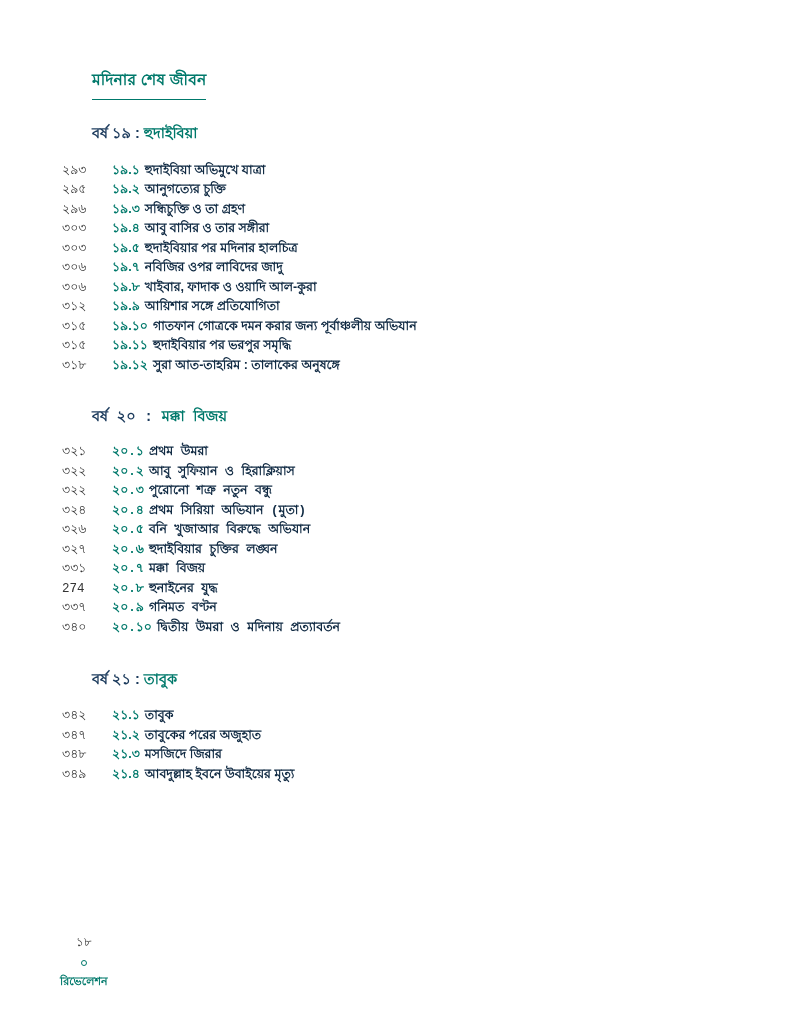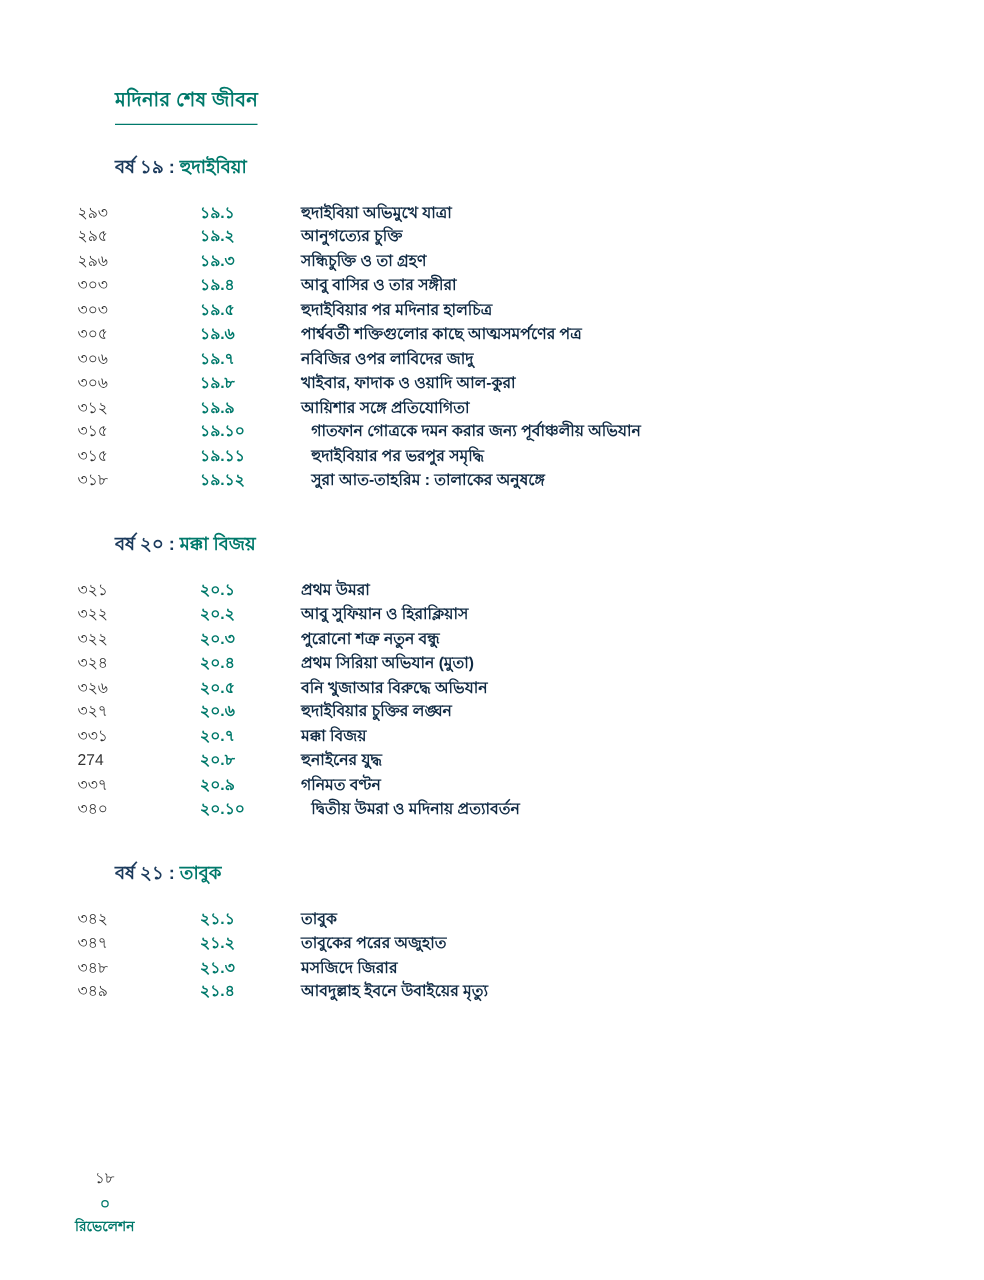--- a/index.html
+++ b/index.html
@@ -48,21 +48,20 @@
     color: #00796b;
   }
   .entries {
     margin-top: 14px;
   }
   .entry {
     display: flex;
     align-items: baseline;
     line-height: 1.0;
     padding: 3.5px 0;
-    gap: 48px;
   }
   .entry-page {
     width: 52px;
     flex: 0 0 52px;
     text-align: left;
     font-size: 12.5px;
     color: #333333;
     padding-left: 2px;
     box-sizing: border-box;
   }
@@ -71,21 +70,21 @@
     font-size: 12.5px;
     font-weight: bold;
     flex: 0 0 auto;
     margin-right: 5px;
   }
   .entry-title {
     color: #102a43;
     font-size: 12.5px;
     font-weight: bold;
   }
-  .section-gap-1 { margin-top: 30px; }
+  .section-gap-1 { margin-top: 30px; font-family: Liberation Mono, monospace; }
   .section-gap-2 { margin-top: 30px; }
   .footer {
     position: absolute;
     left: 60px;
     bottom: 32px;
     display: flex;
     align-items: center;
     gap: 7px;
     flex-direction: column;
   }
@@ -138,25 +137,20 @@
         <span class="entry-page">৩০৩</span>
         <span class="entry-num">১৯.৪</span>
         <span class="entry-title">আবু বাসির ও তার সঙ্গীরা</span>
       </div>
       <div class="entry">
         <span class="entry-page">৩০৩</span>
         <span class="entry-num">১৯.৫</span>
         <span class="entry-title">হুদাইবিয়ার পর মদিনার হালচিত্র</span>
       </div>
       <div class="entry">
-        <span class="entry-page">৩০৫</span>
-        <span class="entry-num">১৯.৬</span>
-        <span class="entry-title">পার্শ্ববর্তী শক্তিগুলোর কাছে আত্মসমর্পণের পত্র</span>
-      </div>
-      <div class="entry">
         <span class="entry-page">৩০৬</span>
         <span class="entry-num">১৯.৭</span>
         <span class="entry-title">নবিজির ওপর লাবিদের জাদু</span>
       </div>
       <div class="entry">
         <span class="entry-page">৩০৬</span>
         <span class="entry-num">১৯.৮</span>
         <span class="entry-title">খাইবার, ফাদাক ও ওয়াদি আল-কুরা</span>
       </div>
       <div class="entry">

